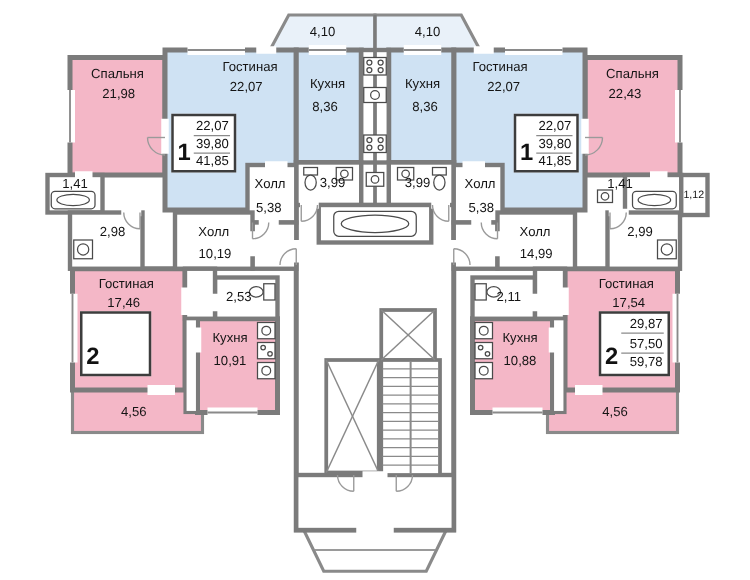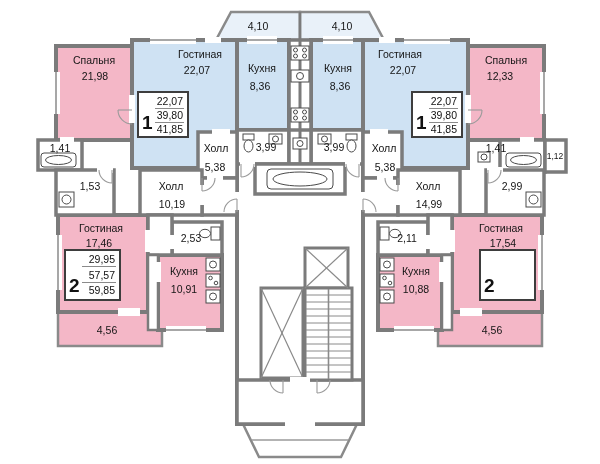--- a/index.html
+++ b/index.html
@@ -264,21 +264,21 @@
     </g>
   </g>
 </svg>
 
 <div class="lbl" style="left:258px;top:26px">4,10</div>
 <div class="lbl" style="left:342px;top:26px">4,10</div>
 
 <div class="lbl" style="left:94px;top:60px">Спальня</div>
 <div class="lbl" style="left:95px;top:76px">21,98</div>
 <div class="lbl" style="left:506px;top:60px">Спальня</div>
-<div class="lbl" style="left:500px;top:76px">12,33</div>
+<div class="lbl" style="left:500px;top:76px">22,43</div>
 
 <div class="lbl" style="left:200px;top:54px">Гостиная</div>
 <div class="lbl" style="left:197px;top:70px">22,07</div>
 <div class="lbl" style="left:400px;top:54px">Гостиная</div>
 <div class="lbl" style="left:403px;top:70px">22,07</div>
 
 <div class="lbl" style="left:262px;top:68px">Кухня</div>
 <div class="lbl" style="left:260px;top:86px">8,36</div>
 <div class="lbl" style="left:338px;top:68px">Кухня</div>
 <div class="lbl" style="left:340px;top:86px">8,36</div>
@@ -288,21 +288,21 @@
 
 <div class="lbl" style="left:216px;top:148px">Холл</div>
 <div class="lbl" style="left:215px;top:167px">5,38</div>
 <div class="lbl" style="left:384px;top:148px">Холл</div>
 <div class="lbl" style="left:385px;top:167px">5,38</div>
 
 <div class="lbl" style="left:60px;top:148px">1,41</div>
 <div class="lbl" style="left:496px;top:148px">1,41</div>
 <div class="lbl tiny" style="left:555px;top:156px">1,12</div>
 
-<div class="lbl" style="left:90px;top:186px">1,53</div>
+<div class="lbl" style="left:90px;top:186px">2,98</div>
 <div class="lbl" style="left:512px;top:186px">2,99</div>
 
 <div class="lbl" style="left:171px;top:186px">Холл</div>
 <div class="lbl" style="left:172px;top:204px">10,19</div>
 <div class="lbl" style="left:428px;top:186px">Холл</div>
 <div class="lbl" style="left:429px;top:204px">14,99</div>
 
 <div class="lbl" style="left:101px;top:228px">Гостиная</div>
 <div class="lbl" style="left:99px;top:243px">17,46</div>
 <div class="lbl" style="left:501px;top:228px">Гостиная</div>
@@ -332,24 +332,24 @@
   <div class="num">1</div>
   <div class="vals">
     <div>22,07</div>
     <div>39,80</div>
     <div>41,85</div>
   </div>
 </div>
 
 <div class="info" style="left:64px;top:249px;width:57px;height:52px">
   <div class="num">2</div>
-  <div class="vals">
-    <div>29,95</div>
-    <div>57,57</div>
-    <div>59,85</div>
-  </div>
 </div>
 
 <div class="info" style="left:479px;top:249px;width:57px;height:52px">
   <div class="num">2</div>
+  <div class="vals">
+    <div>29,87</div>
+    <div>57,50</div>
+    <div>59,78</div>
+  </div>
 </div>
 
 </div>
 
 </body></html>

